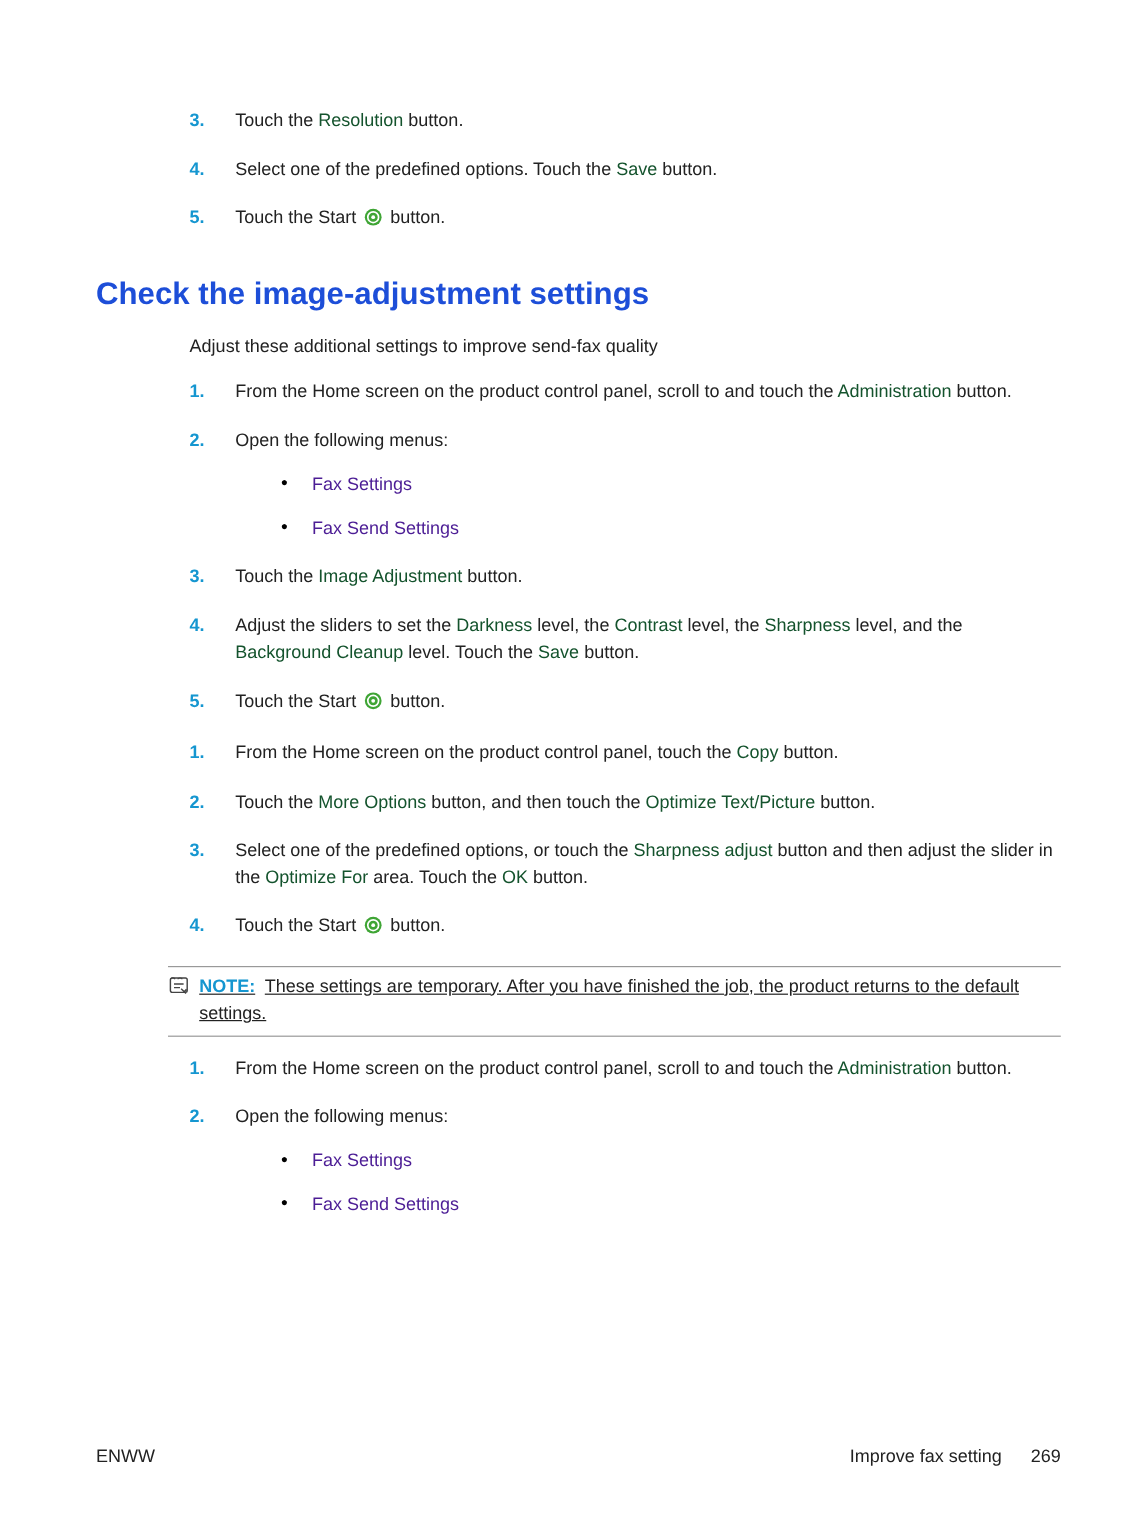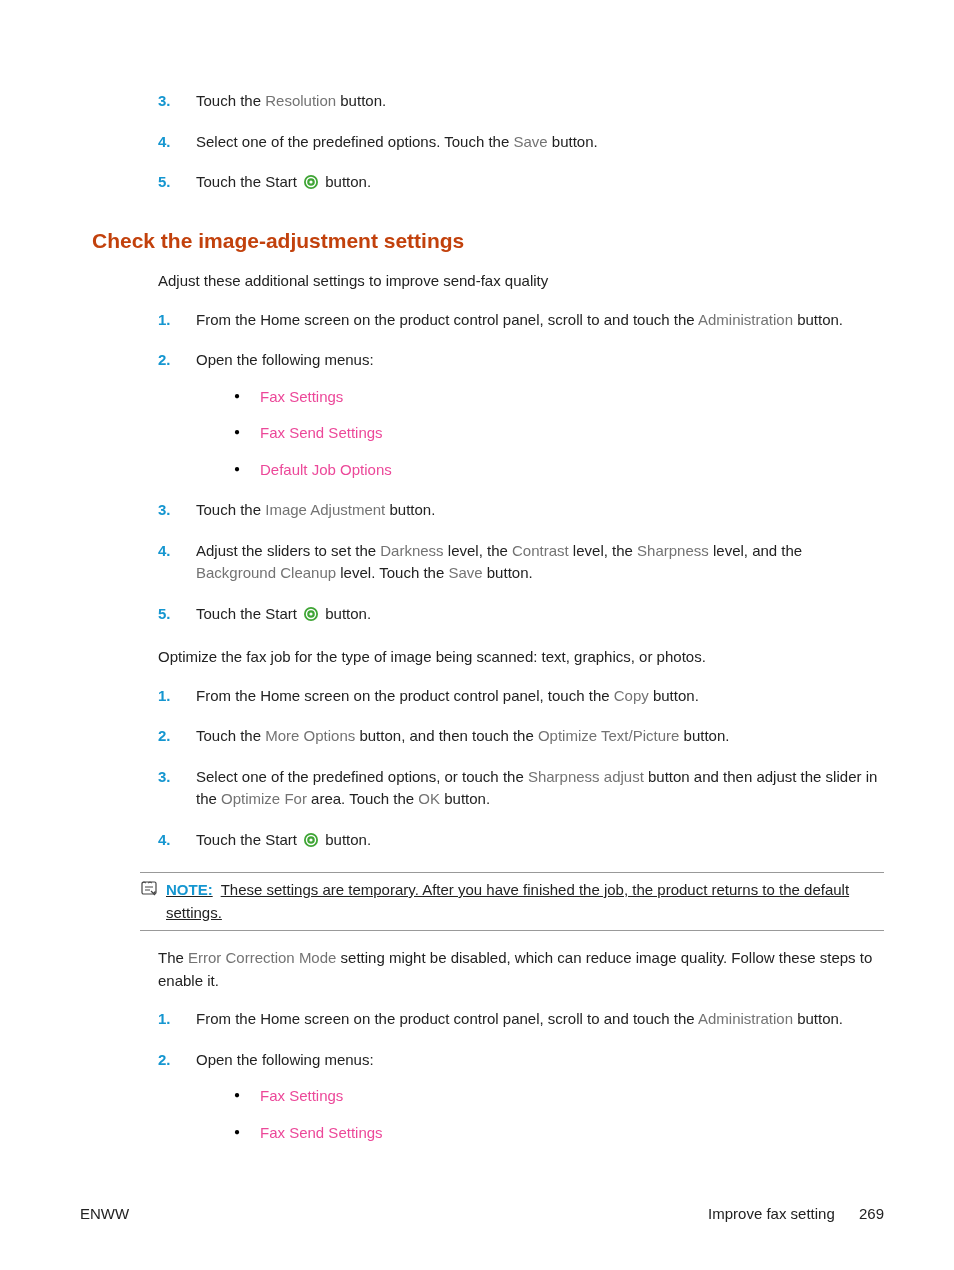--- a/index.html
+++ b/index.html
@@ -13,24 +13,24 @@
     line-height: 1.5;
   }
   .page {
     padding: 90px 70px 40px 80px;
     min-height: 1270px;
     box-sizing: border-box;
     position: relative;
   }
   h2 {
     font-family: Arial, Helvetica, sans-serif;
-    color: #c2410c;
+    color: #1d4ed8;
     font-weight: bold;
-    font-size: 21px;
-    margin: 28px 0 14px 12px;
+    font-size: 26px;
+    margin: 28px 0 14px 0;
   }
   .body-text {
     margin-left: 78px;
     margin-bottom: 16px;
   }
   ol.steps {
     list-style: none;
     padding-left: 78px;
     margin: 0 0 10px 0;
   }
@@ -50,31 +50,31 @@
   }
   ul.sub {
     list-style: none;
     padding-left: 38px;
     margin: 14px 0 4px 0;
   }
   ul.sub > li {
     position: relative;
     padding-left: 26px;
     margin-bottom: 14px;
-    color: #ec4899;
+    color: #4c1d95;
   }
   ul.sub > li::before {
     content: "●";
     position: absolute;
     left: 0;
     top: 2px;
     color: #000;
     font-size: 10px;
   }
-  .t-blue { color: #737373; margin-top: 36px; }
+  .t-blue { color: #14532d; margin-top: 36px; }
   .start-icon {
     display: inline-block;
     vertical-align: -3px;
     margin: 0 2px;
   }
   .note-block {
     margin-left: 60px;
     margin-right: 0;
     margin-top: 2px;
     margin-bottom: 16px;
@@ -123,39 +123,37 @@
   <div class="body-text">Adjust these additional settings to improve send-fax quality</div>
   <ol class="steps">
     <li><span class="num">1.</span>
       <span>From the Home screen on the product control panel, scroll to and touch the </span><span class="t-blue">Administration</span><span> button.</span>
     </li>
     <li><span class="num">2.</span>
       <span>Open the following menus:</span>
       <ul class="sub">
         <li>Fax Settings</li>
         <li>Fax Send Settings</li>
-        <li>Default Job Options</li>
       </ul>
     </li>
     <li><span class="num">3.</span>
       <span>Touch the </span><span class="t-blue">Image Adjustment</span><span> button.</span>
     </li>
     <li><span class="num">4.</span>
       <span>Adjust the sliders to set the </span><span class="t-blue">Darkness</span><span> level, the </span><span class="t-blue">Contrast</span><span> level, the </span><span class="t-blue">Sharpness</span><span> level, and the </span><span class="t-blue">Background Cleanup</span><span> level. Touch the </span><span class="t-blue">Save</span><span> button.</span>
     </li>
     <li><span class="num">5.</span>
       <span>Touch the Start </span><span class="start-icon"><svg width="16" height="16" viewBox="0 0 16 16">
             <circle cx="8" cy="8" r="7" fill="#3fa535"></circle>
             <circle cx="8" cy="8" r="4.5" fill="none" stroke="#fff" stroke-width="1.4"></circle>
             <circle cx="8" cy="8" r="1.6" fill="#fff"></circle>
           </svg></span><span> button.</span>
     </li>
   </ol>
 
-  <div class="body-text">Optimize the fax job for the type of image being scanned: text, graphics, or photos.</div>
   <ol class="steps">
     <li><span class="num">1.</span>
       <span>From the Home screen on the product control panel, touch the </span><span class="t-blue">Copy</span><span> button.</span>
     </li>
     <li><span class="num">2.</span>
       <span>Touch the </span><span class="t-blue">More Options</span><span> button, and then touch the </span><span class="t-blue">Optimize Text/Picture</span><span> button.</span>
     </li>
     <li><span class="num">3.</span>
       <span>Select one of the predefined options, or touch the </span><span class="t-blue">Sharpness adjust</span><span> button and then adjust the slider in the </span><span class="t-blue">Optimize For</span><span> area. Touch the </span><span class="t-blue">OK</span><span> button.</span>
     </li>
@@ -177,23 +175,20 @@
           <path d="M5 7 l8 0 M5 10 l5 0" stroke="#444" stroke-width="1.2"></path>
           <path d="M11 11 l4 4" stroke="#444" stroke-width="1.2"></path>
           <path d="M14 14 l2 -2 -1 -1 -2 2 z" fill="#444"></path>
         </svg>
     </span>
     <div class="note-text">
       <span class="note-label">NOTE:</span><span>These settings are temporary. After you have finished the job, the product returns to the default settings.</span>
     </div>
   </div>
 
-  <div class="body-text">
-    <span>The </span><span class="t-blue">Error Correction Mode</span><span> setting might be disabled, which can reduce image quality. Follow these steps to enable it.</span>
-  </div>
   <ol class="steps">
     <li><span class="num">1.</span>
       <span>From the Home screen on the product control panel, scroll to and touch the </span><span class="t-blue">Administration</span><span> button.</span>
     </li>
     <li><span class="num">2.</span>
       <span>Open the following menus:</span>
       <ul class="sub">
         <li>Fax Settings</li>
         <li>Fax Send Settings</li>
       </ul>

